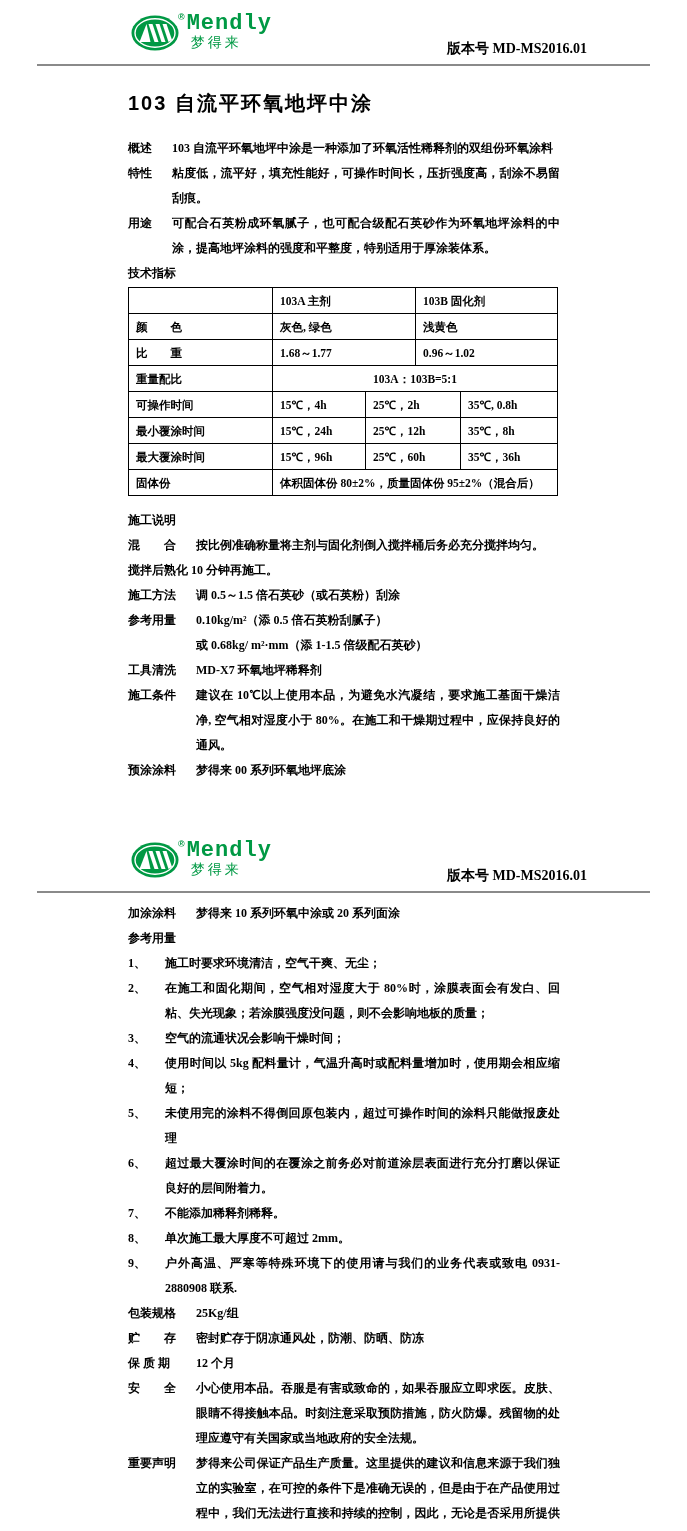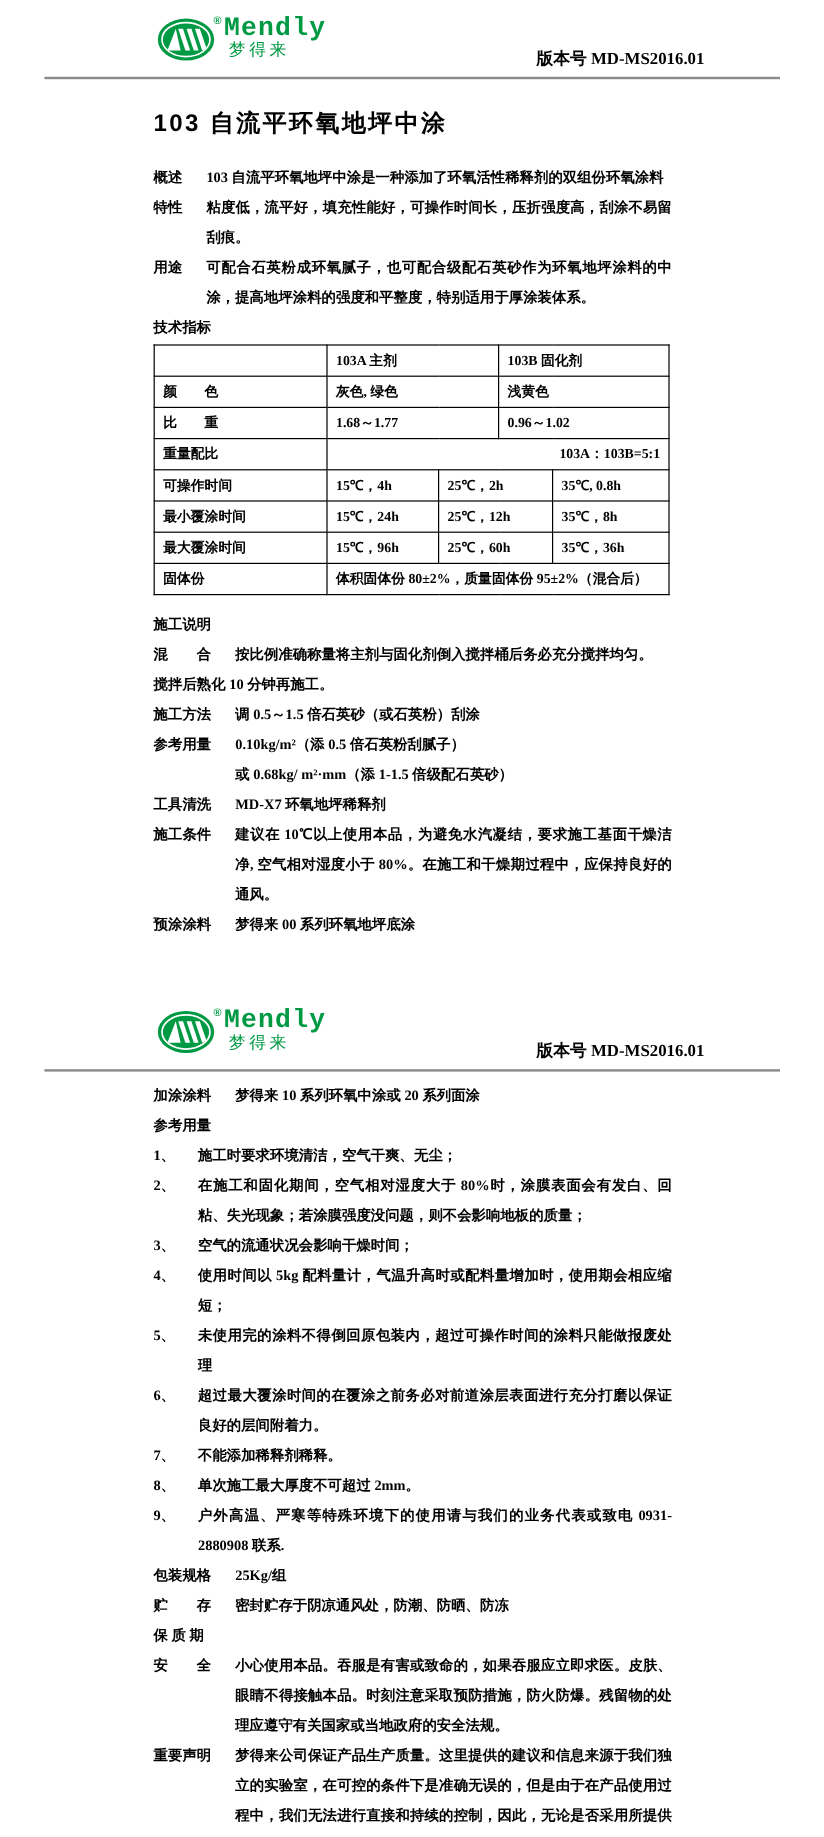--- a/index.html
+++ b/index.html
@@ -99,21 +99,21 @@
   table.tech td {
     border: 1px solid #000;
     height: 25px;
     padding: 0 7px;
     font-weight: 600;
     white-space: nowrap;
     overflow: hidden;
     line-height: 16px;
     margin-top: 47px;
   }
-  table.tech td.center { text-align: right; }
+  table.tech td.center { text-align: center; }
   .sec-gap { margin-top: 12px; }
   .note { display: flex; }
   .note .num {
     width: 37px;
     flex-shrink: 0;
     font-weight: 600;
   }
   .note .txt { flex: 1; text-align: justify; }
   .page2-wrap { margin-top: 58px; }
 </style>
@@ -318,20 +318,21 @@
     <div class="row">
       <span class="lbl lbl-lg">包装规格</span>
       <span class="val">25Kg/组</span>
     </div>
     <div class="row">
       <span class="lbl lbl-lg">贮　　存</span>
       <span class="val">密封贮存于阴凉通风处，防潮、防晒、防冻</span>
     </div>
     <div class="row">
       <span class="lbl lbl-lg">保 质 期</span>
+      <span class="val">12 个月</span>
     </div>
     <div class="row">
       <span class="lbl lbl-lg">安　　全</span>
       <span class="val">小心使用本品。吞服是有害或致命的，如果吞服应立即求医。皮肤、眼睛不得接触本品。时刻注意采取预防措施，防火防爆。残留物的处理应遵守有关国家或当地政府的安全法规。</span>
     </div>
     <div class="row" style="padding-bottom:26px;">
       <span class="lbl lbl-lg">重要声明</span>
       <span class="val">梦得来公司保证产品生产质量。这里提供的建议和信息来源于我们独立的实验室，在可控的条件下是准确无误的，但是由于在产品使用过程中，我们无法进行直接和持续的控制，因此，无论是否采用所提供的建议、推荐、方案和资料，我公司不承担由于产品使用而引发的任何直接或间接责任。</span>
     </div>
   </div>

